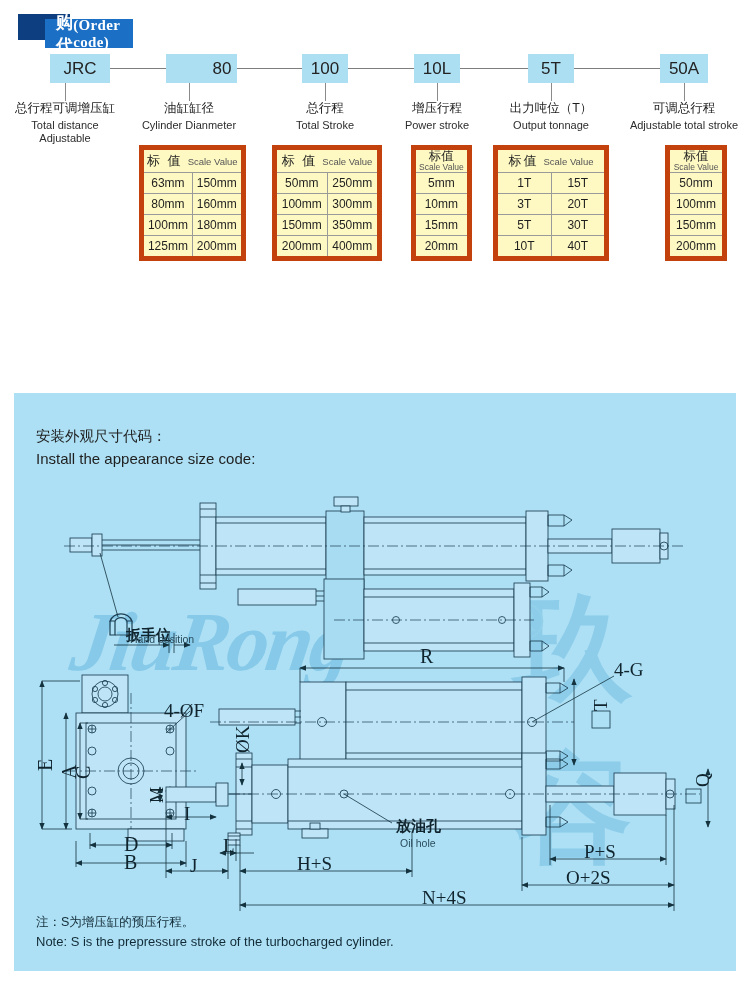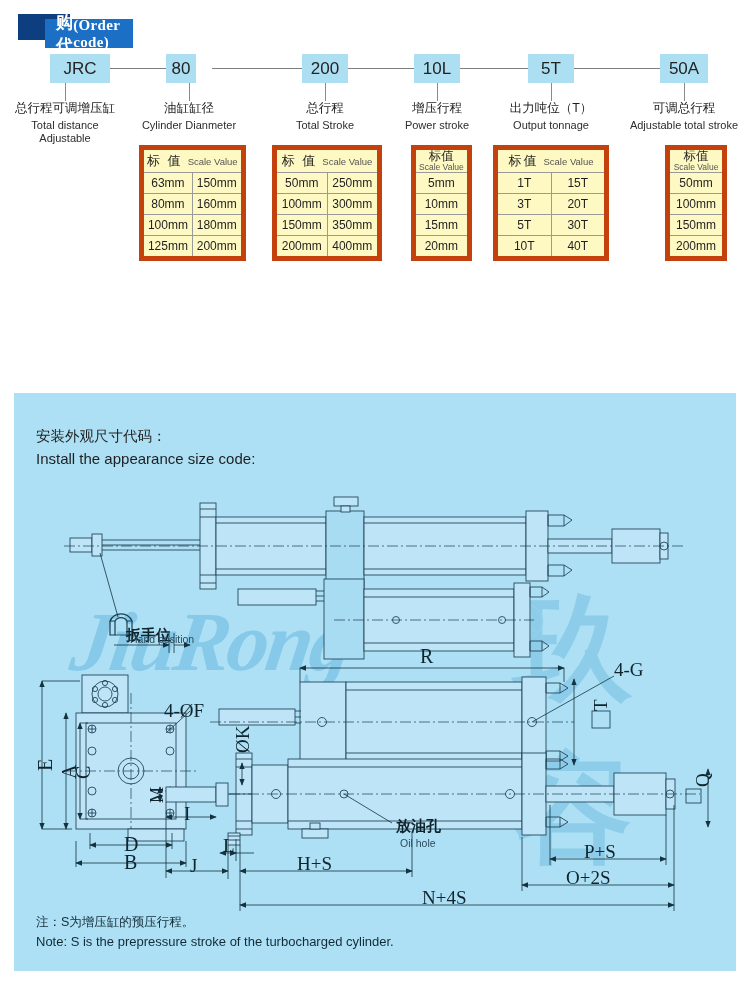--- a/index.html
+++ b/index.html
@@ -88,22 +88,22 @@
     </div>
   </div>
 
   <div class="code-line" style="left:100px;width:66px;"></div>
   <div class="code-line" style="left:212px;width:90px;"></div>
   <div class="code-line" style="left:348px;width:66px;"></div>
   <div class="code-line" style="left:460px;width:68px;"></div>
   <div class="code-line" style="left:574px;width:86px;"></div>
 
   <div class="code-box" style="left:30px;width:60px;margin-left:20px;">JRC</div>
-  <div class="code-box" style="left:166px;width:30px;">80</div>
-  <div class="code-box" style="left:302px;width:46px;">200</div>
+  <div class="code-box" style="left:166px;width:30px;padding-left:41px;">80</div>
+  <div class="code-box" style="left:302px;width:46px;">100</div>
   <div class="code-box" style="left:414px;width:46px;">10L</div>
   <div class="code-box" style="left:528px;width:46px;">5T</div>
   <div class="code-box" style="left:660px;width:48px;">50A</div>
 
   <div class="stem" style="left:65px;"></div>
   <div class="stem" style="left:189px;"></div>
   <div class="stem" style="left:325px;"></div>
   <div class="stem" style="left:437px;"></div>
   <div class="stem" style="left:551px;"></div>
   <div class="stem" style="left:684px;"></div>

